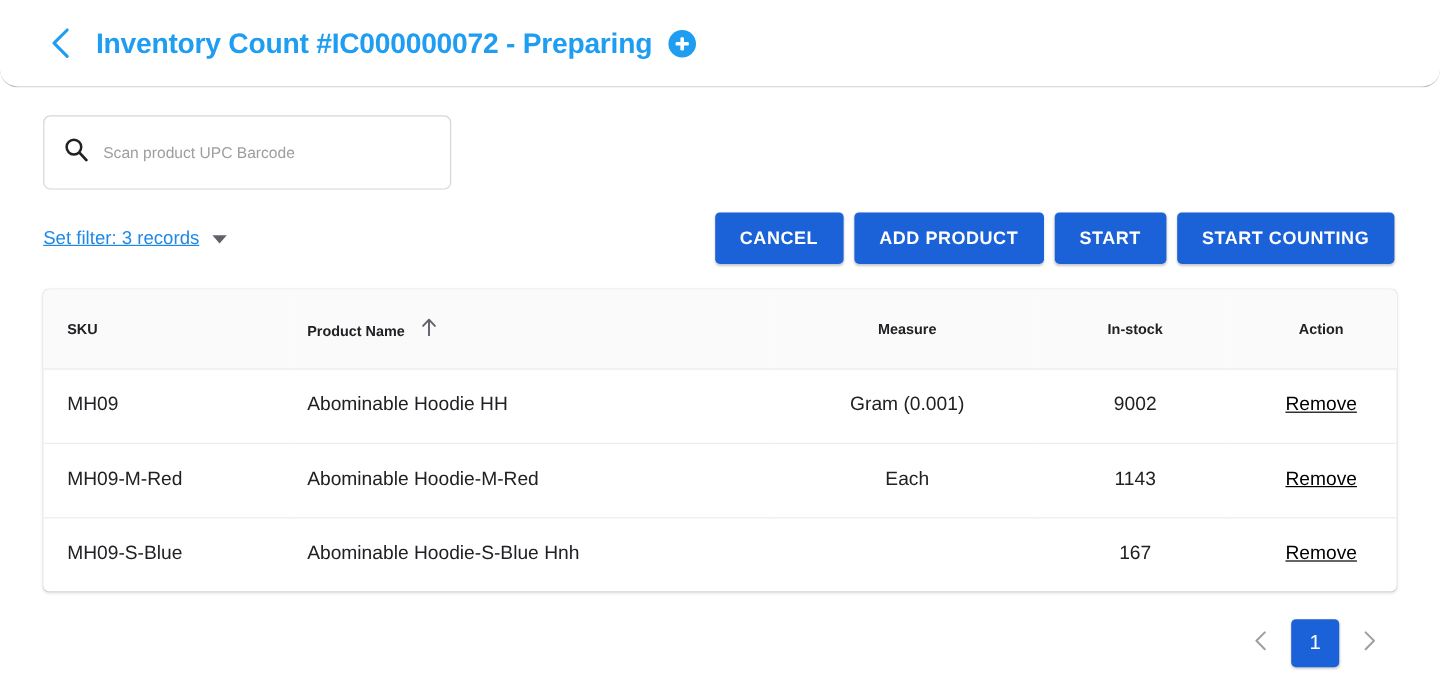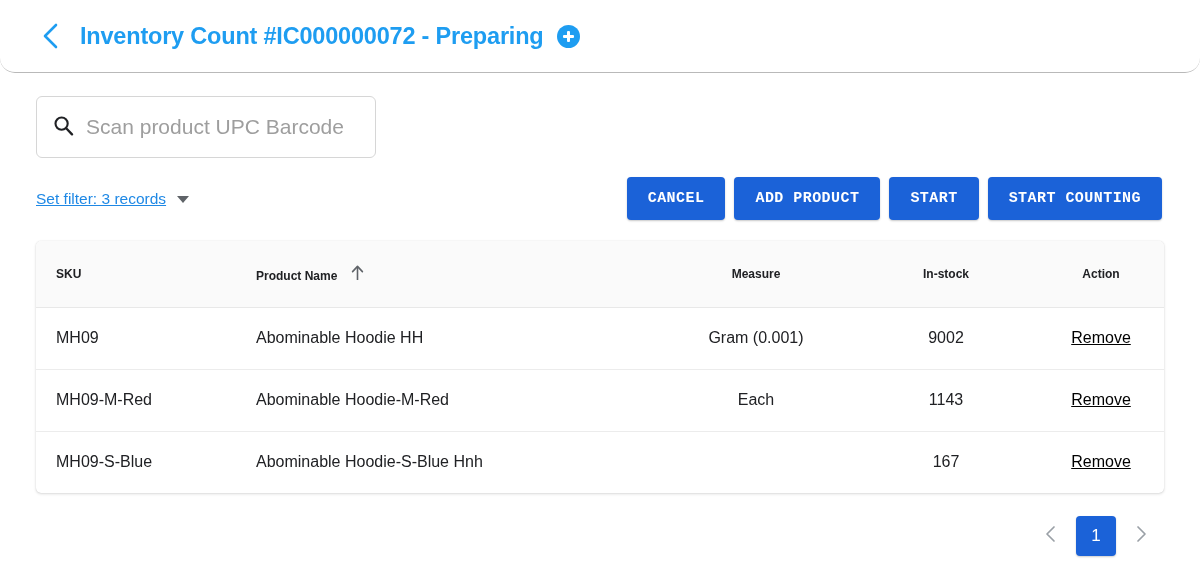--- a/index.html
+++ b/index.html
@@ -83,21 +83,21 @@
     display: flex;
     align-items: center;
     padding: 0 16px;
     background: #fff;
   }
   .search-icon { flex: 0 0 auto; display: block; margin-right: 12px; }
   .search-input {
     border: none;
     outline: none;
     font-family: "Liberation Sans", sans-serif;
-    font-size: 21px;
+    font-size: 13px;
     color: #202124;
     background: transparent;
     width: 100%;
     padding: 0;
   }
   .search-input::placeholder { color: #9e9e9e; }
 
   
   .toolbar {
     display: flex;
@@ -123,21 +123,21 @@
     margin-top: 2px;
   }
   .btn-group { display: flex; align-items: center; gap: 9px; }
   .btn {
     background: #1b62d8;
     color: #ffffff;
     border: none;
     border-radius: 4px;
     height: 43px;
     padding: 0 21px;
-    font-family: Liberation Mono, monospace;
+    font-family: Liberation Sans, sans-serif;
     font-size: 15px;
     font-weight: bold;
     letter-spacing: 0.45px;
     cursor: pointer;
     white-space: nowrap;
     box-shadow: 0 1px 2px rgba(0,0,0,0.22);
   }
 
   
   .table-card {

